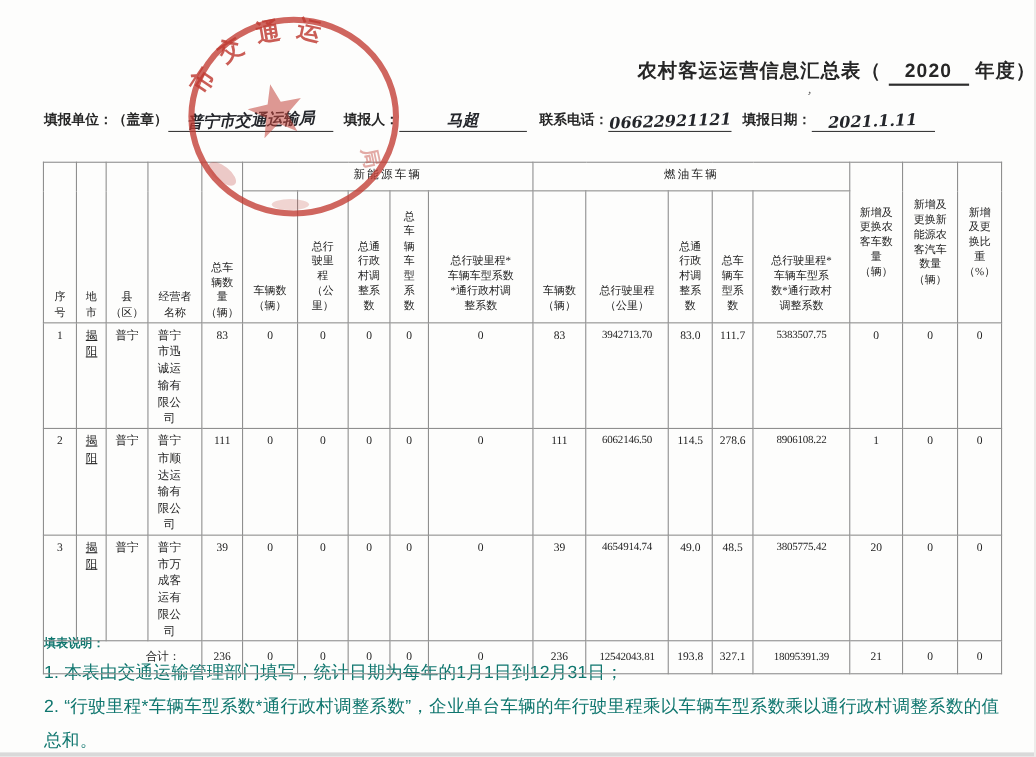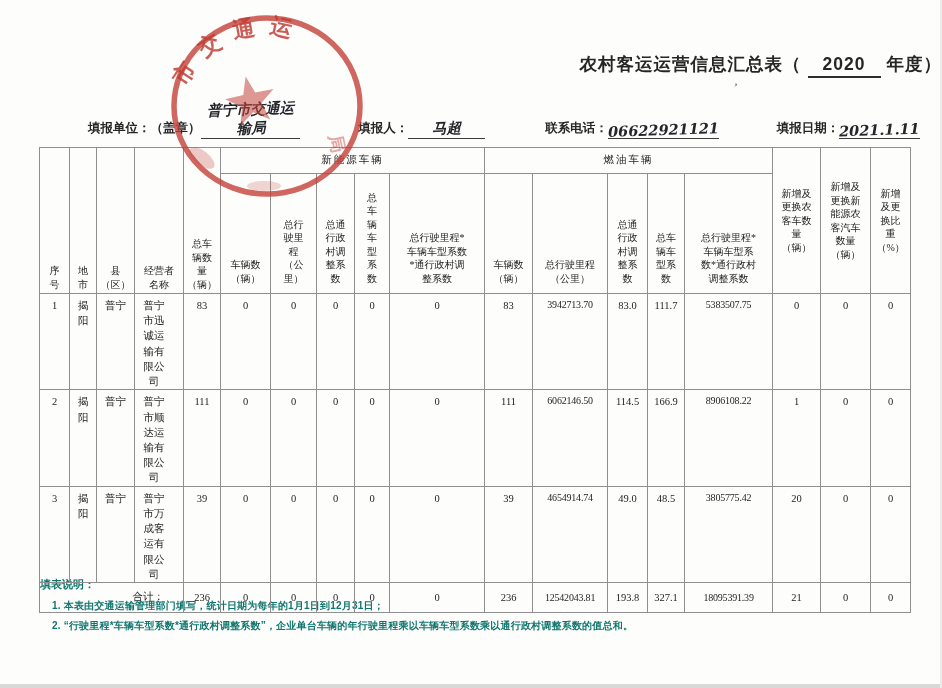--- a/index.html
+++ b/index.html
@@ -11,21 +11,21 @@
   .scan-edge-right  { position:absolute; top:0; bottom:0; right:0; width:2px; background:#ececea; }
 
   
   .title-row { position:absolute; top:52px; left:0; width:100%; text-align:right; padding-left:70px;
                font-family:"Liberation Sans","DejaVu Sans",sans-serif; font-weight:700; font-size:17.5px; letter-spacing:1px; color:#262626;}
   .title-row .year { display:inline-block; border-bottom:2px solid #2d2d2d; padding:0 15px 1px 15px; margin:0 6px; }
 
   
   .meta-row { position:absolute; top:100px; left:40px; width:880px; display:flex; align-items:flex-end;
               font-family:"Liberation Sans","DejaVu Sans",sans-serif; font-weight:700; font-size:12.5px; color:#262626; }
-  .meta-row .lbl { white-space:nowrap; padding-bottom:2px;margin-left:48px; }
+  .meta-row .lbl { white-space:nowrap; padding-bottom:2px; }
   .uline { border-bottom:1.6px solid #3a3a3a; text-align:center; }
   .hand { font-family:"DejaVu Serif","Liberation Serif",serif; font-style:italic; font-weight:600;
           color:#24262b; font-size:14.5px; transform:rotate(-2deg); display:inline-block; }
   .seg-unit  { width:150px; margin-right:10px; }
   .seg-name  { width:116px; margin-right:12px; }
   .seg-phone { width:112px; margin-right:10px; }
   .seg-date  { width:112px; }
   .pen-mark { position:absolute; top:80px; left:733px; color:#6a6a6a; font-size:13px; transform:rotate(12deg); }
 
   
@@ -38,30 +38,30 @@
   table.sheet th, table.sheet td { border:1px solid #8f8f8f; text-align:center; font-weight:400; }
   table.sheet th { font-size:10px; line-height:1.35; white-space:pre-line; padding:2px 3px; }
   tr.gr-row th.grp { height:26px; vertical-align:middle; font-size:10.5px; letter-spacing:2px; }
   tr.sub-row th { height:120px; vertical-align:bottom; padding-bottom:8px; }
   th.fx { vertical-align:bottom; padding-bottom:8px; }
   th.tail { vertical-align:middle !important; padding-bottom:2px; }
   th.p-narrow { padding-left:9px; padding-right:9px; }
   tr.data-row td { vertical-align:top; padding-top:4px; word-break:break-all; line-height:1.45; }
   tr.r0 td { height:83px; } tr.r1 td { height:78px; } tr.r2 td { height:79px; }
   td.name { padding-left:6px; padding-right:16px; }
-  td.city { padding-left:8px; padding-right:8px; }
+  td.city { padding-left:8px; padding-right:8px;text-decoration:underline; }
   td.mile { font-size:10px; letter-spacing:-0.2px; }
   tr.total-row td { height:30px; vertical-align:middle; }
   tr.total-row td.tlabel { text-align:right; padding-right:19px; }
 
   
   .notes { position:absolute; left:40px; top:577px; width:880px;
            font-family:"Liberation Sans","DejaVu Sans",sans-serif; color:#0f766e; }
   .notes .nt { font-weight:700; font-size:11px; margin-bottom:4px; }
-  .notes .ni { font-weight:700; font-size:10px; line-height:1.95; letter-spacing:.2px;margin-left:12px; }
+  .notes .ni { font-weight:400; font-size:16px; line-height:1.95; letter-spacing:.2px; }
 </style>
 </head>
 <body>
 
 <div class="page">
 
   <div class="stamp">
     <svg width="208" height="194" viewBox="0 0 208 194">
       <defs>
         <path id="rimArc" d="M 24 142 A 86 81 0 1 1 182 140" fill="none"></path>
@@ -219,21 +219,21 @@
           <td class="name">普宁市顺达运输有限公司</td>
           <td class="val">111</td>
           <td class="val">0</td>
           <td class="val">0</td>
           <td class="val">0</td>
           <td class="val">0</td>
           <td class="val">0</td>
           <td class="val">111</td>
           <td class="mile">6062146.50</td>
           <td class="val">114.5</td>
-          <td class="val">166.9</td>
+          <td class="val">278.6</td>
           <td class="mile">8906108.22</td>
           <td class="val">1</td>
           <td class="val">0</td>
           <td class="val">0</td>
         </tr>
         <tr class="data-row r2">
           <td class="seq">3</td>
           <td class="city">揭阳</td>
           <td class="county">普宁</td>
           <td class="name">普宁市万成客运有限公司</td>

